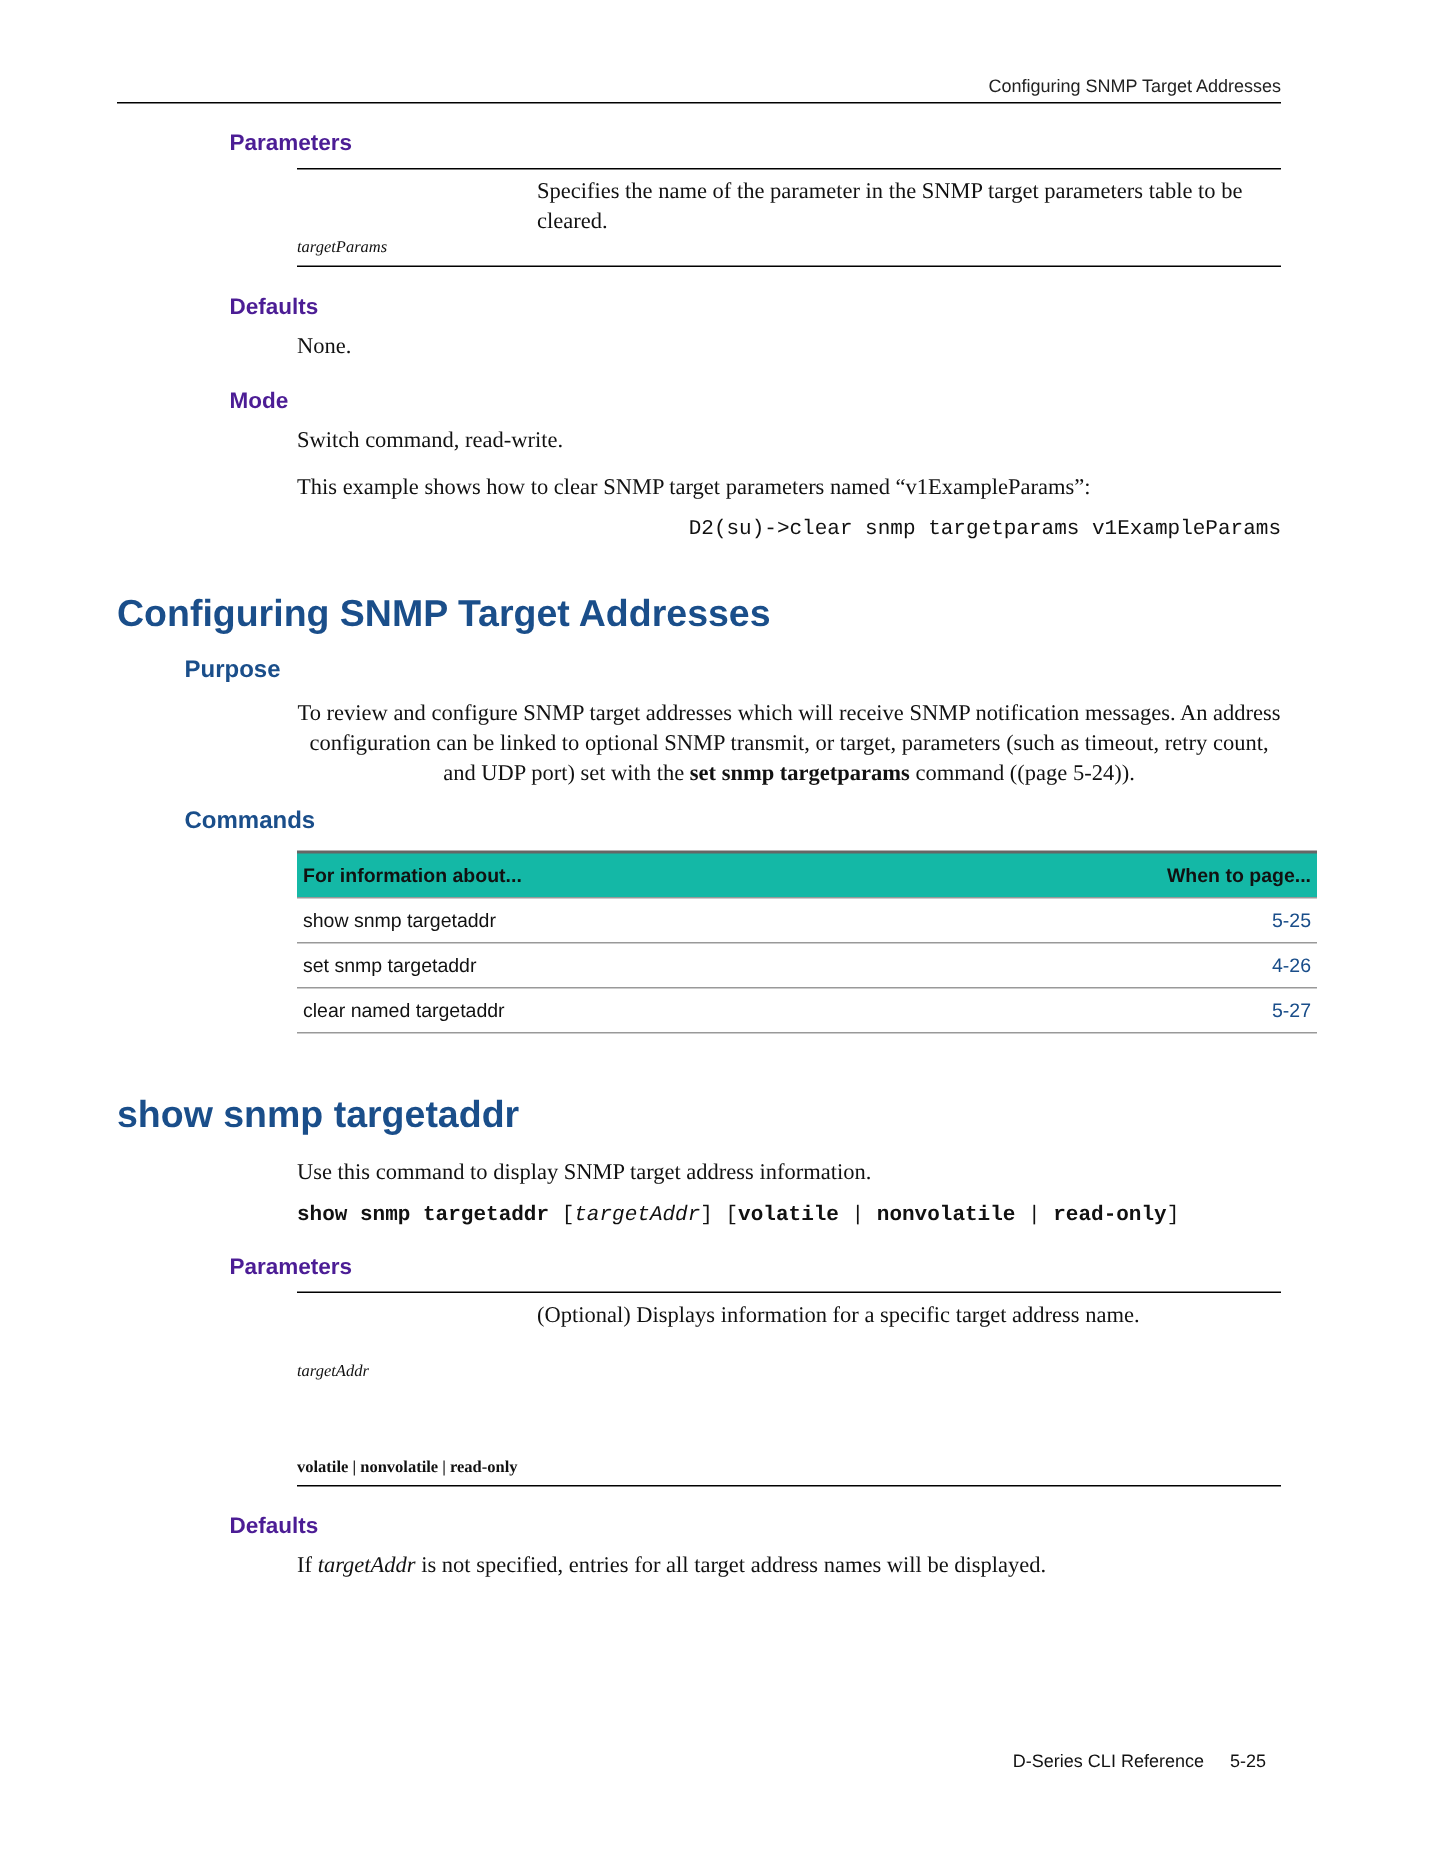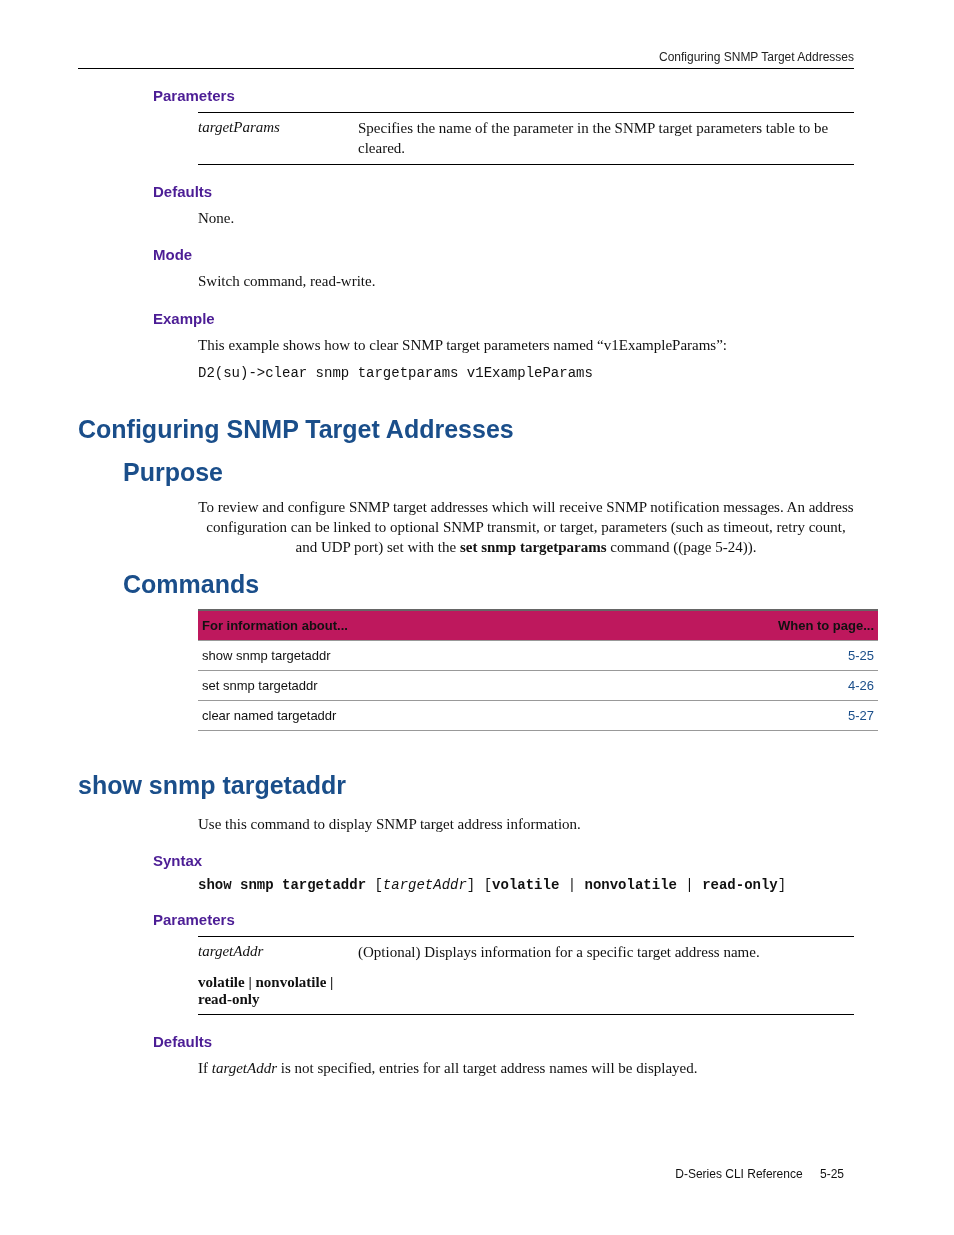--- a/index.html
+++ b/index.html
@@ -31,21 +31,21 @@
     font-family: Arial, Helvetica, sans-serif;
     font-weight: bold;
     color: #4c1d95;
     font-size: 15px;
     margin: 18px 0 8px 75px;
   }
   .h-section {
     font-family: Arial, Helvetica, sans-serif;
     font-weight: bold;
     color: #1a4e8a;
-    font-size: 25px;
+    font-size: 16px;
     margin: 12px 0 10px 45px;
   }
   .h-main {
     font-family: Arial, Helvetica, sans-serif;
     font-weight: bold;
     color: #1a4e8a;
     font-size: 25px;
     margin: 34px 0 14px 0;
   }
   
@@ -58,20 +58,21 @@
     margin: 4px 0 10px 120px;
     font-size: 15px;
     line-height: 1.35;
     text-align: center;
   }
   .code-block {
     margin: 4px 0 10px 120px;
     font-family: "Courier New", monospace;
     font-size: 14px;
     white-space: pre;
+    text-align: right;
   }
   .syntax-line {
     margin: 4px 0 10px 120px;
     font-family: "Courier New", monospace;
     font-size: 14px;
   }
   .syntax-line .kw { font-weight: bold; }
   .syntax-line .arg { font-style: italic; }
   
   .param-table {
@@ -79,21 +80,22 @@
     border-top: 1px solid #000;
     border-bottom: 1px solid #000;
   }
   .param-row {
     display: flex;
     padding: 6px 0;
   }
   .param-name {
     width: 160px;
     flex-shrink: 0;
-    font-size: 15px;
+    font-size: 11px;
+    margin-top: 40px;
   }
   .param-name .ital { font-style: italic; }
   .param-name .bold { font-weight: bold; }
   .param-desc {
     flex: 1;
     font-size: 15px;
     line-height: 1.3;
   }
   
   .cmd-table {
@@ -102,21 +104,21 @@
     border-collapse: collapse;
   }
   .cmd-table th, .cmd-table td {
     text-align: left;
     font-family: Arial, Helvetica, sans-serif;
     font-size: 13px;
     padding: 7px 4px;
     border-bottom: 1px solid #999;
   }
   .cmd-table thead th {
-    background: #be185d;
+    background: #14b8a6;
     font-weight: bold;
     border-top: 2px solid #666;
   }
   .cmd-table th.right, .cmd-table td.right {
     text-align: right;
     width: 150px;
   }
   .cmd-table a.page-link {
     color: #1a4e8a;
     text-decoration: none;
@@ -151,21 +153,20 @@
       <div class="param-desc">Specifies the name of the parameter in the SNMP target parameters table to be cleared.</div>
     </div>
   </div>
 
   <div class="h-sub">Defaults</div>
   <div class="body-text">None.</div>
 
   <div class="h-sub">Mode</div>
   <div class="body-text">Switch command, read-write.</div>
 
-  <div class="h-sub">Example</div>
   <div class="body-text">This example shows how to clear SNMP target parameters named “v1ExampleParams”:</div>
   <div class="code-block">D2(su)-&gt;clear snmp targetparams v1ExampleParams</div>
 
   <div class="h-main">Configuring SNMP Target Addresses</div>
 
   <div class="h-section">Purpose</div>
   <div class="body-text-wide">
     <span>To review and configure SNMP target addresses which will receive SNMP notification messages. An address configuration can be linked to optional SNMP transmit, or target, parameters (such as timeout, retry count, and UDP port) set with the </span><span class="b">set snmp targetparams</span><span> command ((page 5-24)).</span>
   </div>
 
@@ -189,21 +190,20 @@
       <tr>
         <td>clear named targetaddr</td>
         <td class="right"><a href="#" class="page-link">5-27</a></td>
       </tr>
     </tbody>
   </table>
 
   <div class="h-main" style="margin-top:40px;">show snmp targetaddr</div>
   <div class="body-text">Use this command to display SNMP target address information.</div>
 
-  <div class="h-sub">Syntax</div>
   <div class="syntax-line">
     <span class="kw">show snmp targetaddr</span><span> [</span><span class="arg">targetAddr</span><span>] [</span><span class="kw">volatile</span><span> | </span><span class="kw">nonvolatile</span><span> | </span><span class="kw">read-only</span><span>]</span>
   </div>
 
   <div class="h-sub">Parameters</div>
   <div class="param-table">
     <div class="param-row">
       <div class="param-name"><span class="ital">targetAddr</span></div>
       <div class="param-desc">(Optional) Displays information for a specific target address name.</div>
     </div>

